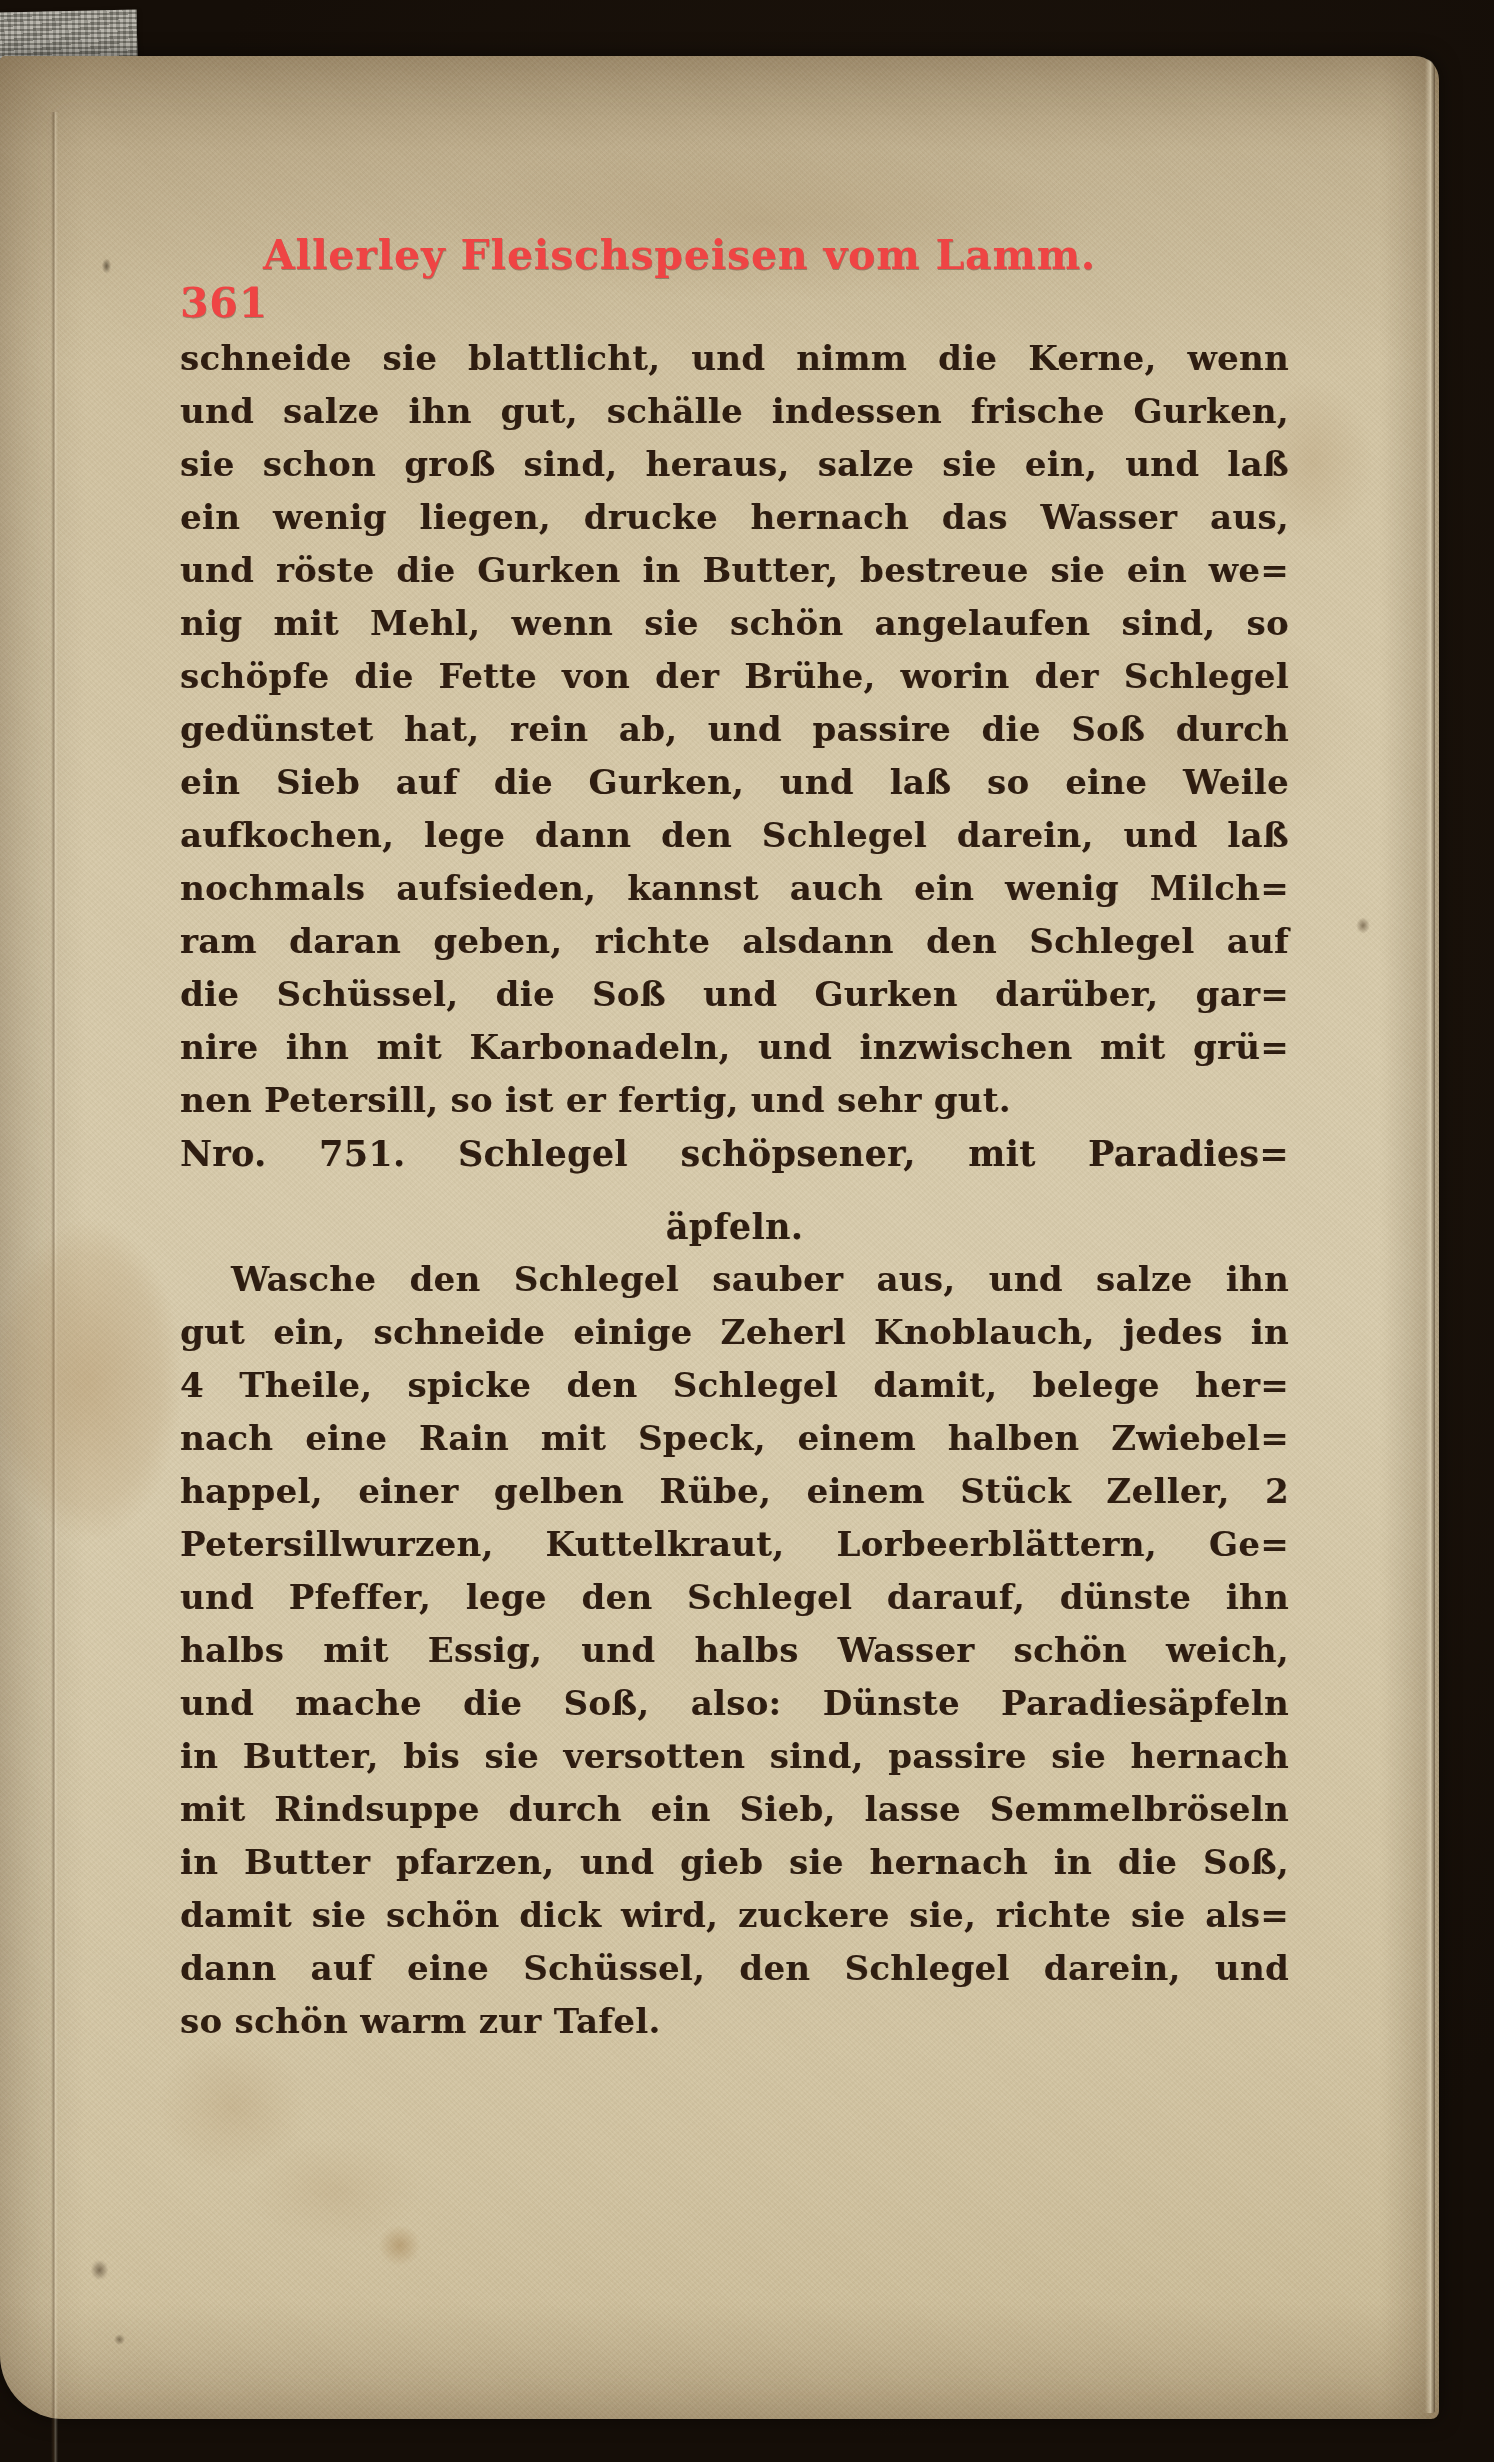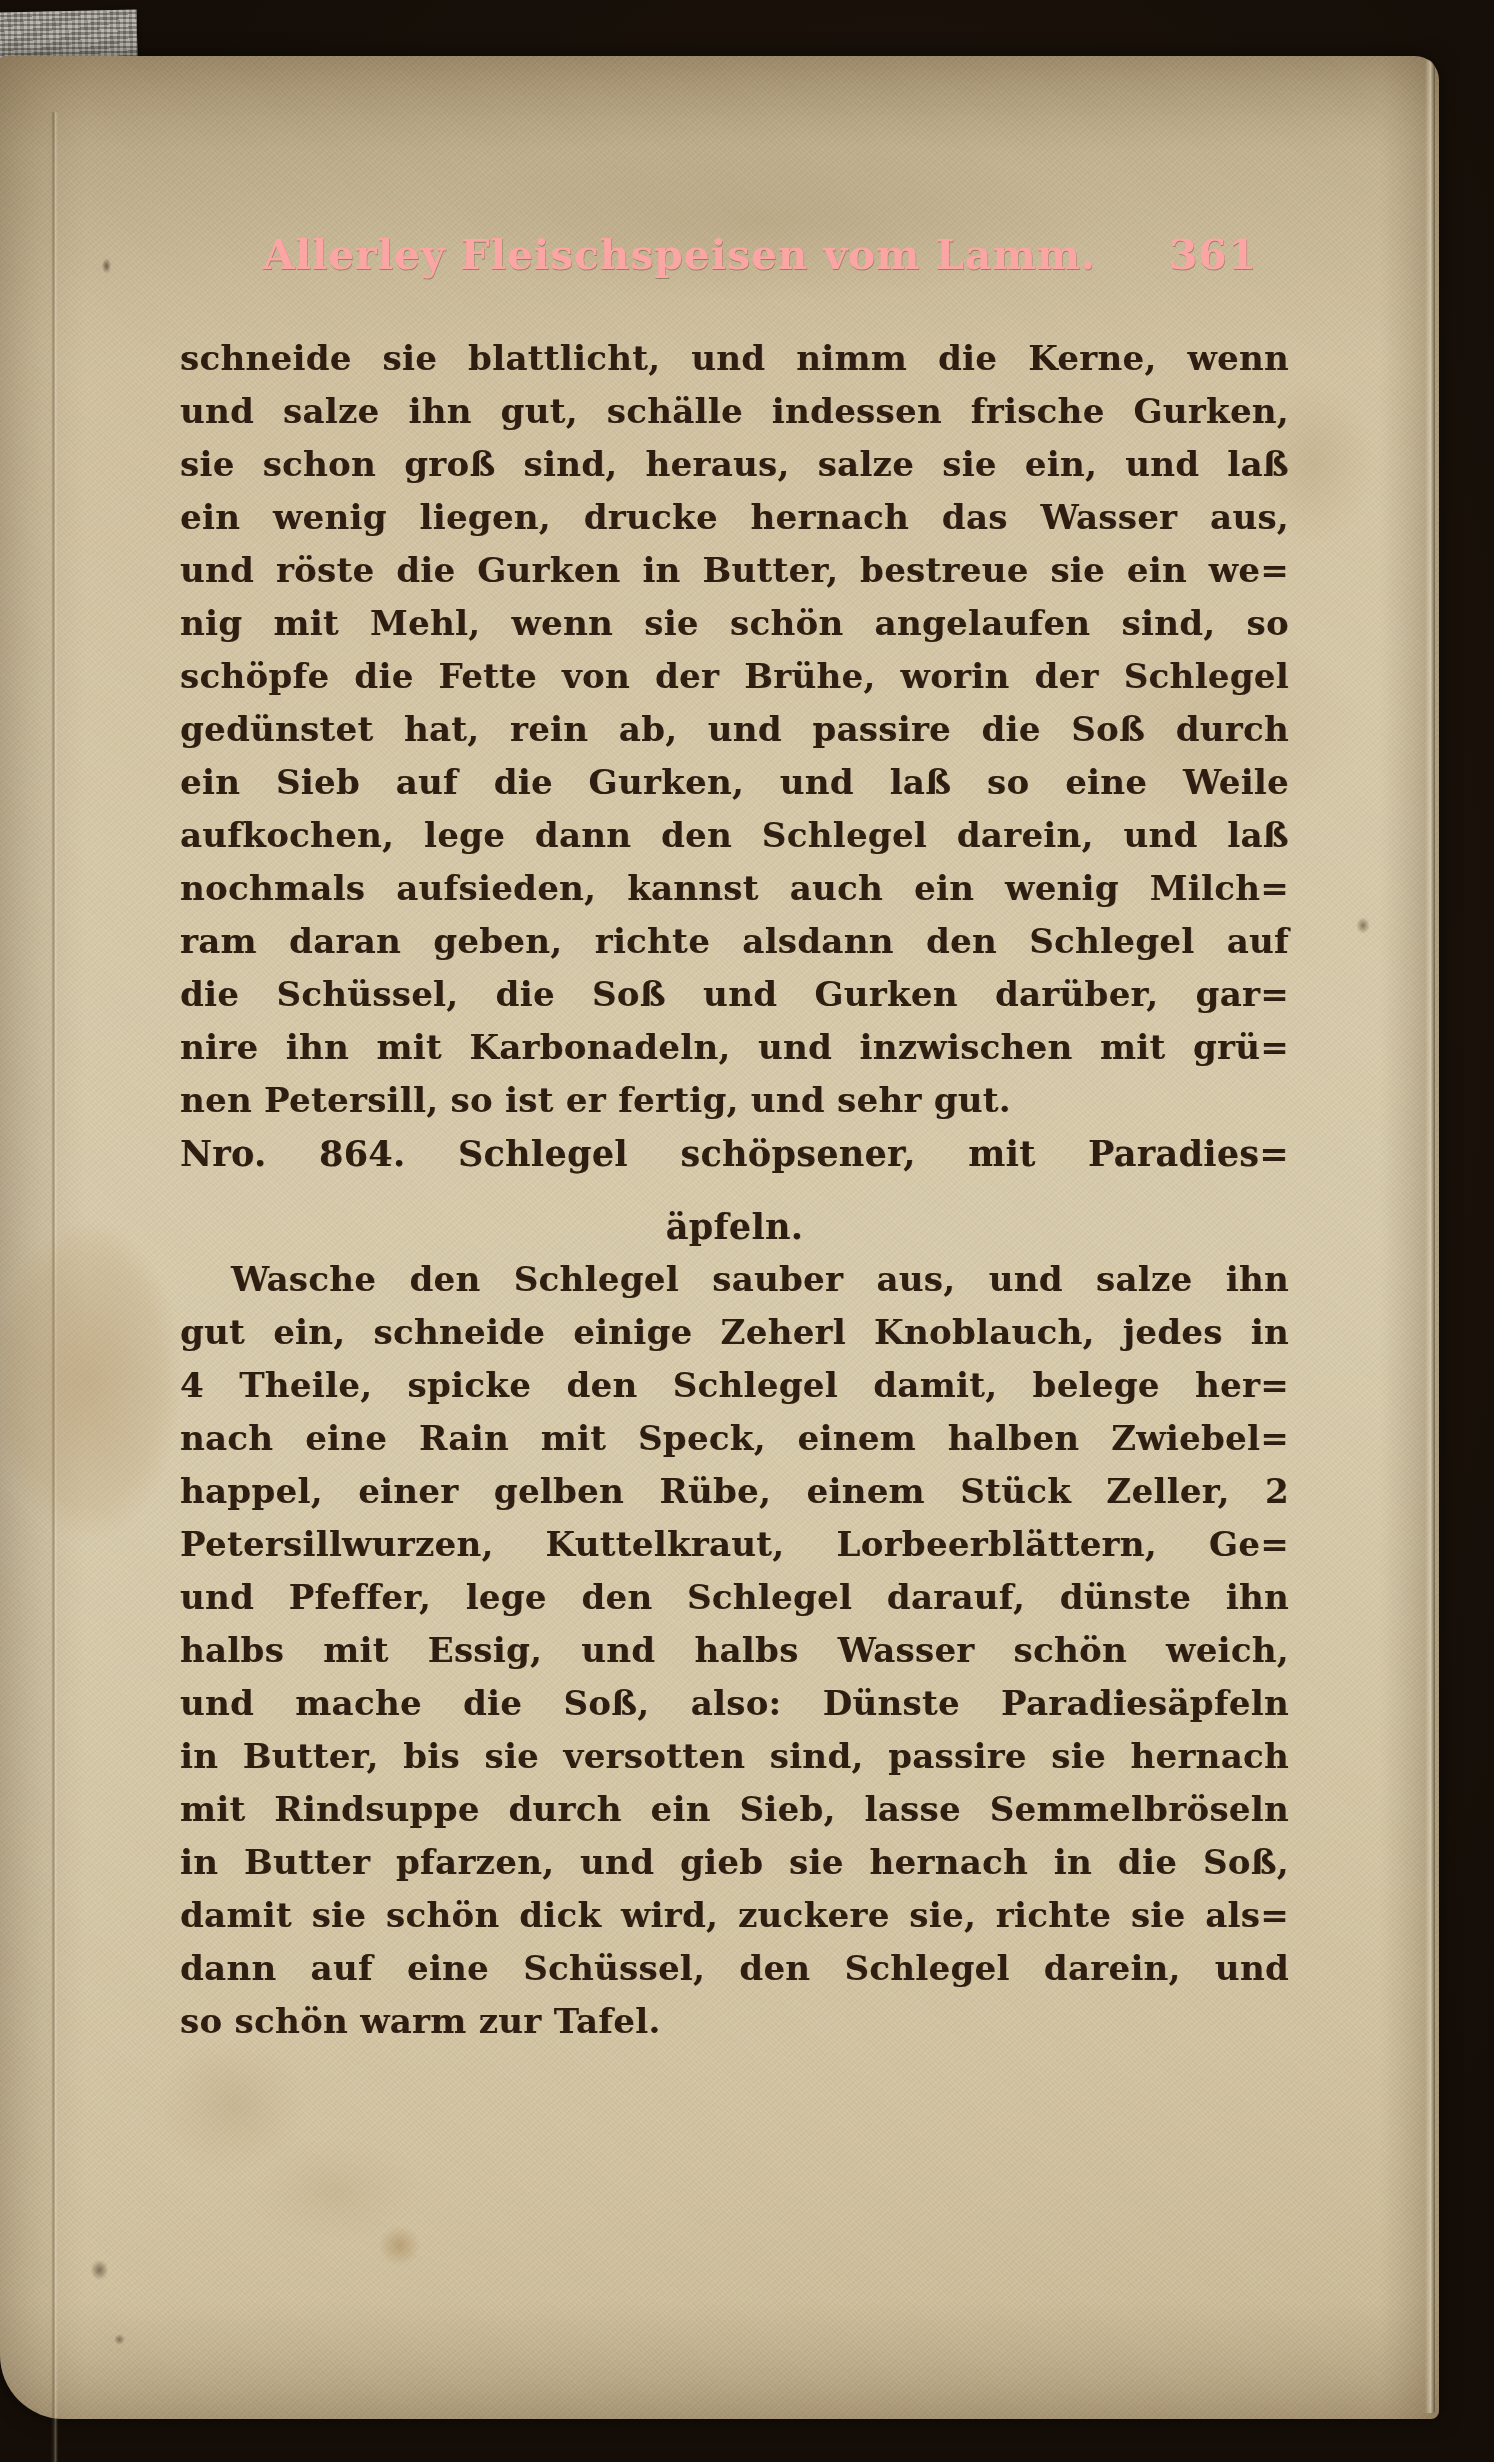--- a/index.html
+++ b/index.html
@@ -61,22 +61,23 @@
   .s9{left:1355px;top:860px;width:16px;height:19px;
       background:radial-gradient(closest-side, rgba(70,52,30,0.55), rgba(70,52,30,0) 85%);}
   .s10{left:113px;top:2277px;width:12.8px;height:12.8px;
       background:radial-gradient(closest-side, rgba(60,45,26,0.5), rgba(60,45,26,0) 85%);}
   .s11{left:101px;top:201px;width:11.2px;height:17.6px;
       background:radial-gradient(closest-side, rgba(50,38,22,0.6), rgba(50,38,22,0) 85%);}
 
   .running-head{
     position:absolute;left:180px;top:231px;width:1109px;
     display:flex;align-items:baseline;
-    color:#fca5a5;font-weight:700;font-size:41px;letter-spacing:0.8px;
+    color:#ef4444;font-weight:700;font-size:41px;letter-spacing:0.8px;
     text-shadow:0.5px 0.5px 0 rgba(48,32,15,0.35);
+    flex-direction:column;
   }
   .running-head .title{padding-left:83px;}
   .running-head .spacer{flex:1;}
   .running-head .pagenum{padding-right:32px;}
 
   .text-col{
     position:absolute;left:180px;top:332px;width:1109px;
     color:#2e1d11;font-weight:700;font-size:34px;letter-spacing:0.3px;
     text-shadow:0.4px 0.4px 0 rgba(46,29,17,0.32);
   }
@@ -124,21 +125,21 @@
       <div class="line just">schöpfe die Fette von der Brühe, worin der Schlegel</div>
       <div class="line just">gedünstet hat, rein ab, und passire die Soß durch</div>
       <div class="line just">ein Sieb auf die Gurken, und laß so eine Weile</div>
       <div class="line just">aufkochen, lege dann den Schlegel darein, und laß</div>
       <div class="line just">nochmals aufsieden, kannst auch ein wenig Milch=</div>
       <div class="line just">ram daran geben, richte alsdann den Schlegel auf</div>
       <div class="line just">die Schüssel, die Soß und Gurken darüber, gar=</div>
       <div class="line just">nire ihn mit Karbonadeln, und inzwischen mit grü=</div>
       <div class="line">nen Petersill, so ist er fertig, und sehr gut.</div>
     </div>
-  <div class="line just heading-line">Nro. 864. Schlegel schöpsener, mit Paradies=</div>
+  <div class="line just heading-line">Nro. 751. Schlegel schöpsener, mit Paradies=</div>
   <div class="line center heading-line">äpfeln.</div>
   <div>
       <div class="line just indent">Wasche den Schlegel sauber aus, und salze ihn</div>
       <div class="line just">gut ein, schneide einige Zeherl Knoblauch, jedes in</div>
       <div class="line just">4 Theile, spicke den Schlegel damit, belege her=</div>
       <div class="line just">nach eine Rain mit Speck, einem halben Zwiebel=</div>
       <div class="line just">happel, einer gelben Rübe, einem Stück Zeller, 2</div>
       <div class="line just">Petersillwurzen, Kuttelkraut, Lorbeerblättern, Ge=</div>
       <div class="line just">und Pfeffer, lege den Schlegel darauf, dünste ihn</div>
       <div class="line just">halbs mit Essig, und halbs Wasser schön weich,</div>

